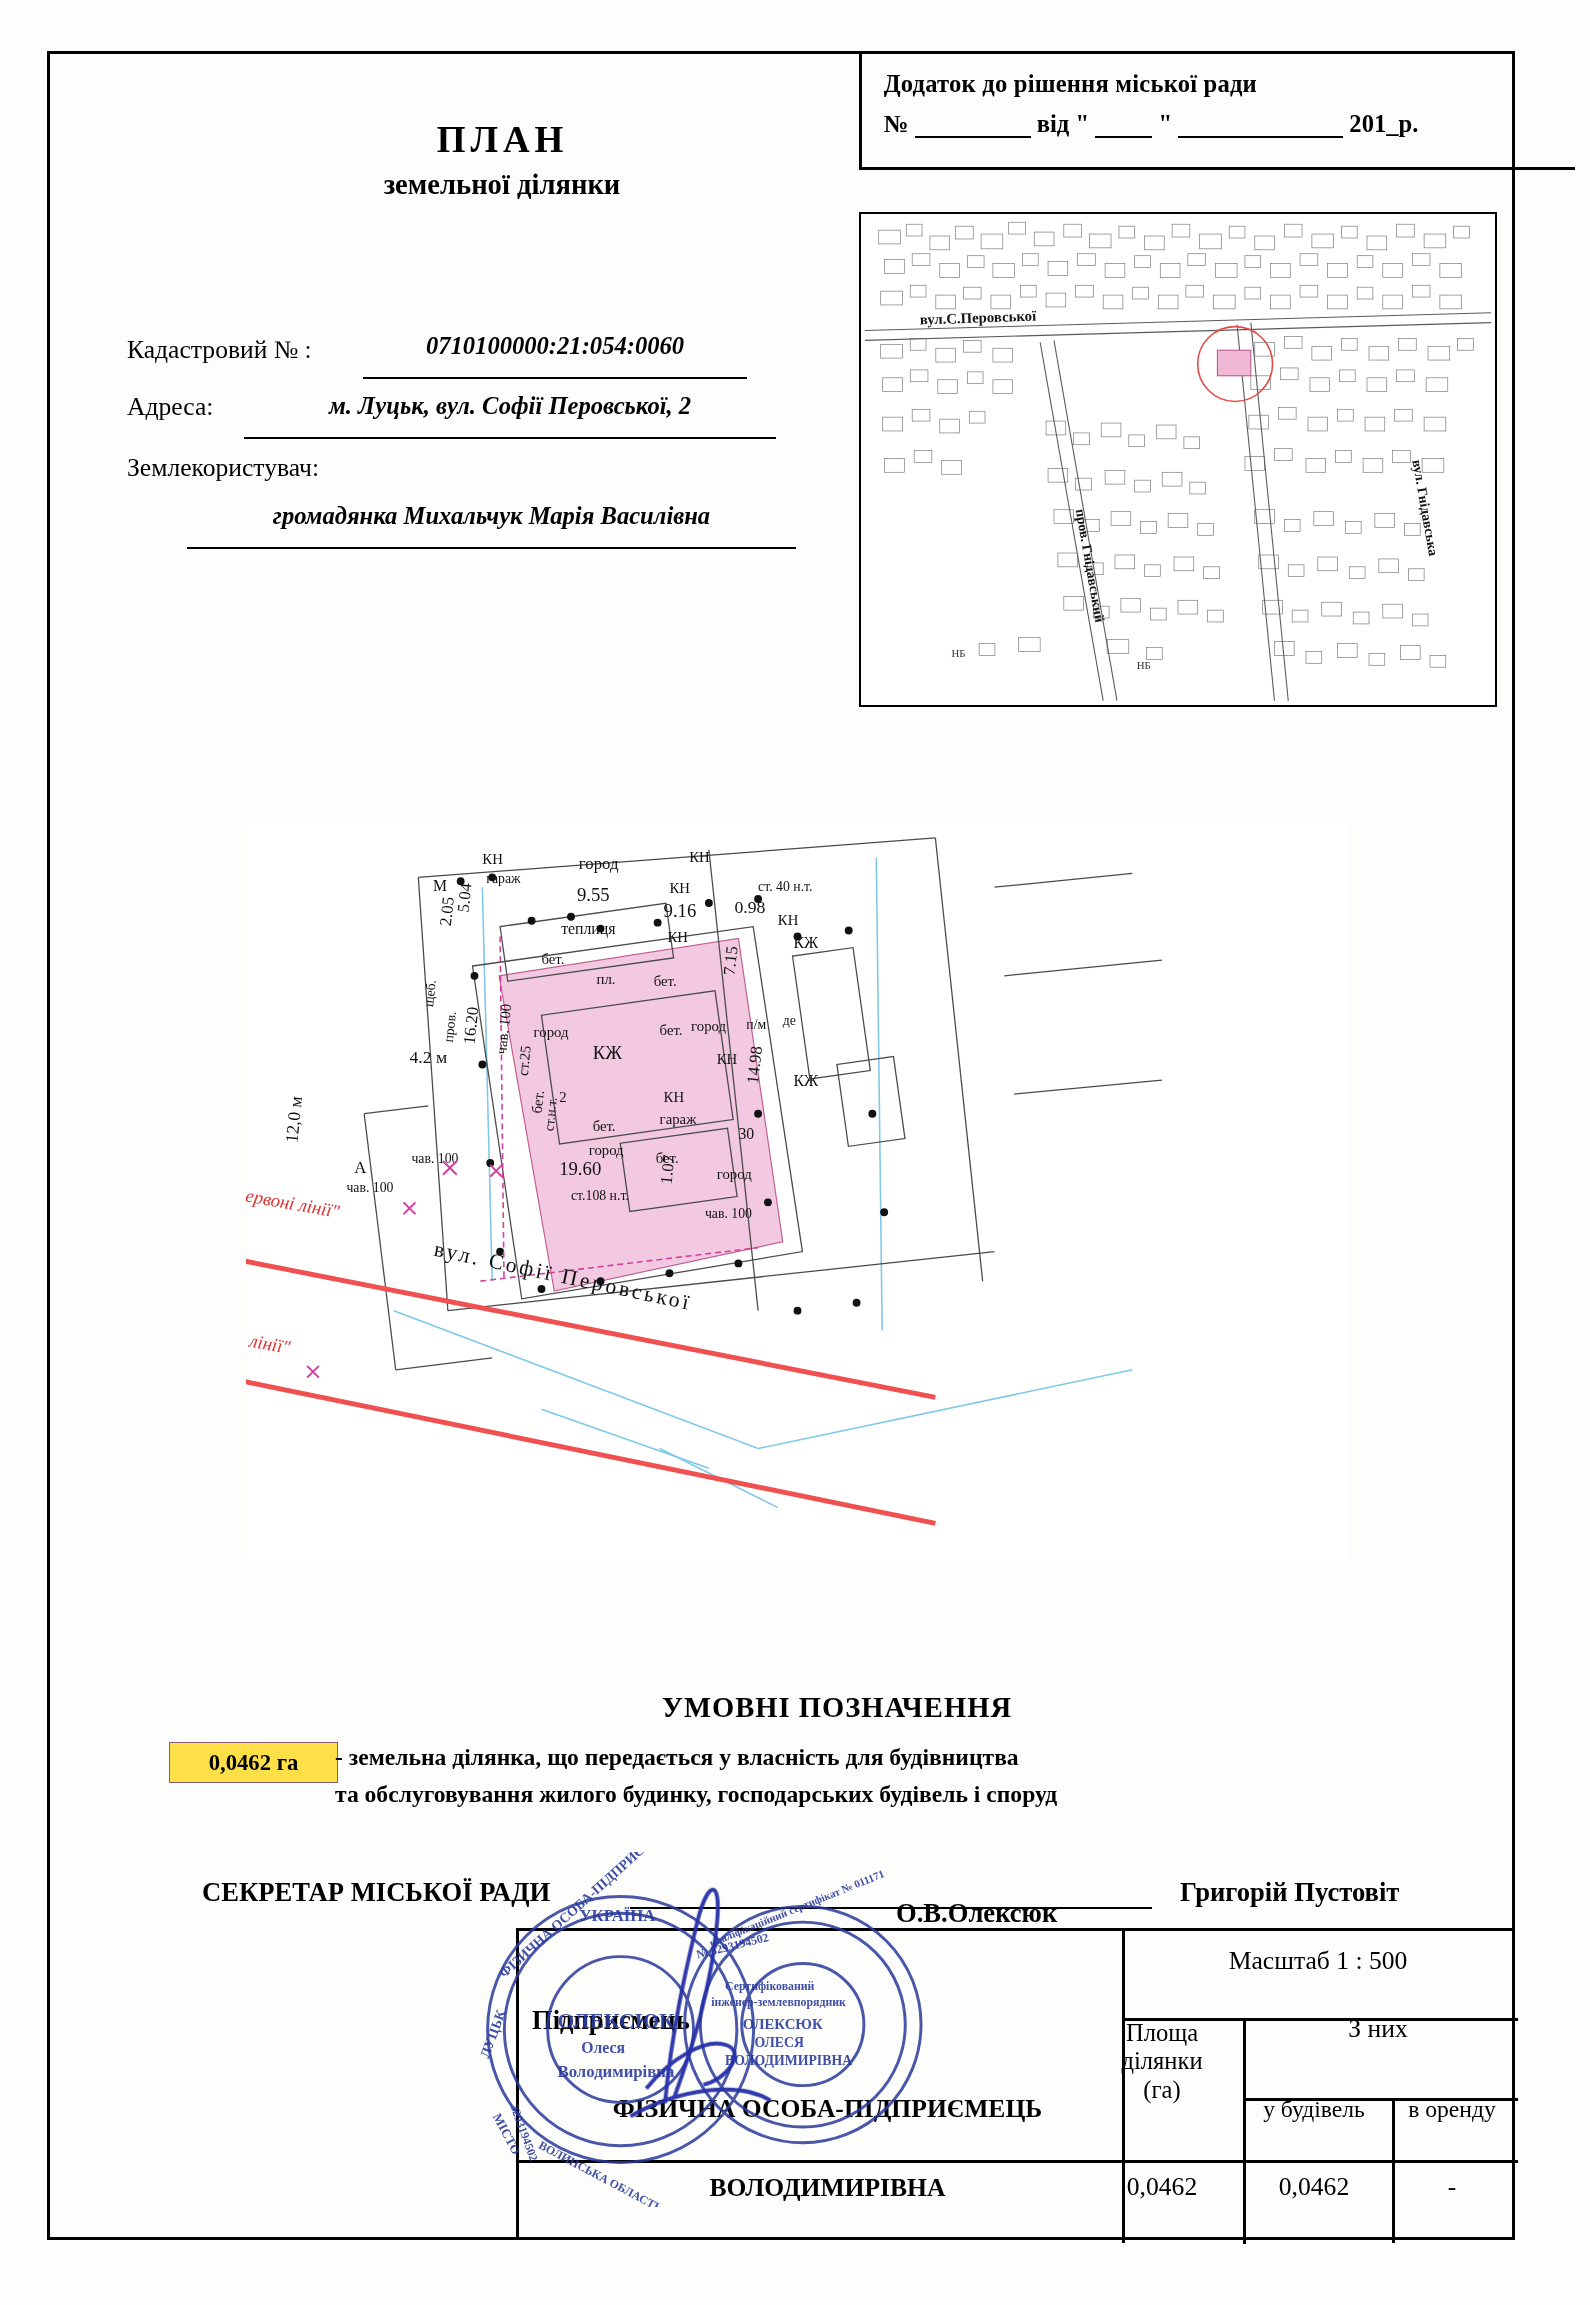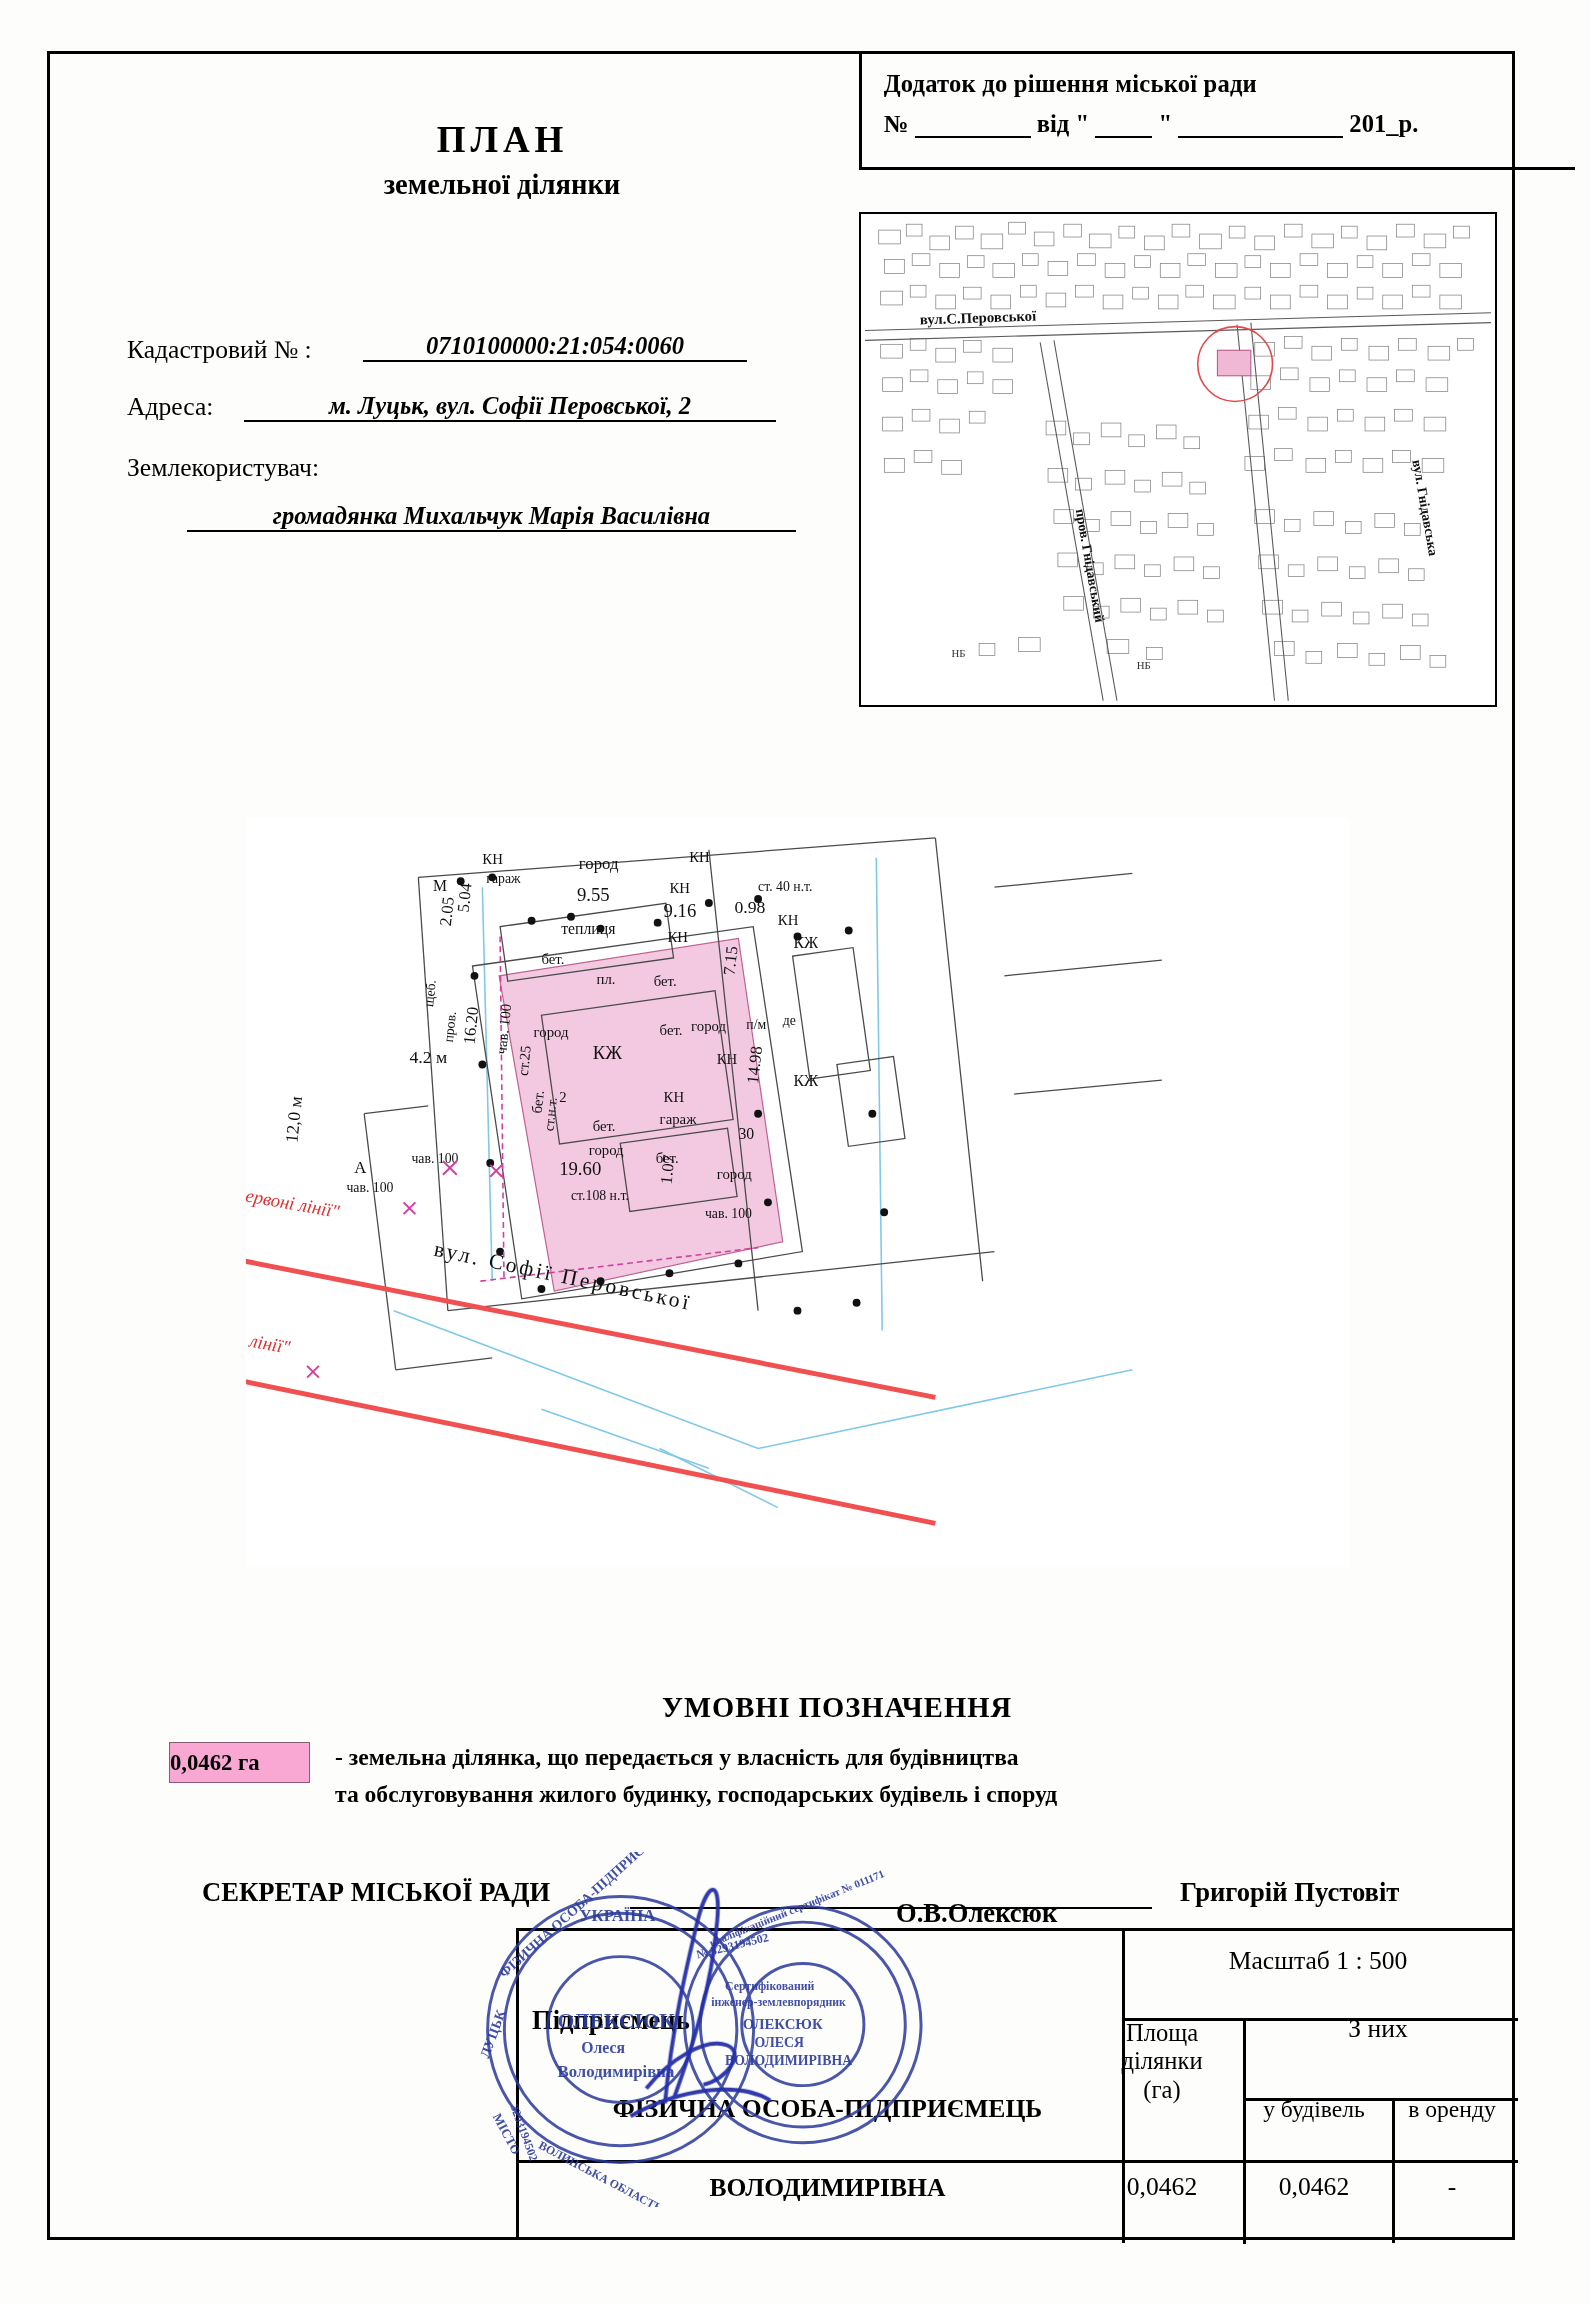--- a/index.html
+++ b/index.html
@@ -117,21 +117,21 @@
   .fld-cad { left: 91px; top: 335px; }
   .fld-adr { left: 91px; top: 392px; }
   .fld-zem { left: 91px; top: 453px; text-align: right; }
 
   .val {
     position: absolute;
     font-size: 24.6px;
     font-weight: bold;
     font-style: italic;
     border-bottom: 2px solid #000;
-    padding-bottom: 0;
+    padding-bottom: 17px;
     text-align: center;
   }
   .val-cad { left: 363px; top: 332px; width: 384px; }
   .val-adr { left: 244px; top: 392px; width: 532px; }
   .val-zem { left: 187px; top: 502px; width: 609px; }
 
   
   .drawing {
     position: absolute;
     left: 246px;
@@ -149,27 +149,28 @@
     width: 1580px;
     text-align: center;
     font-size: 28.6px;
     font-weight: bold;
     letter-spacing: 1px;
   }
   .legend-swatch {
     position: absolute;
     left: 169px;
     top: 1742px;
-    width: 141px;
+    width: 169px;
     height: 41px;
-    background: #f9a8d4;
+    background: #fde047;
     border: 1px solid #8a5b76;
     box-sizing: border-box;
     font-size: 22.7px;
     font-weight: bold;
+    text-align: center;
     line-height: 39px;
   }
   .legend-text1 {
     position: absolute;
     left: 335px;
     top: 1744px;
     font-size: 23.6px;
     font-weight: bold;
   }
   .legend-text2 {

